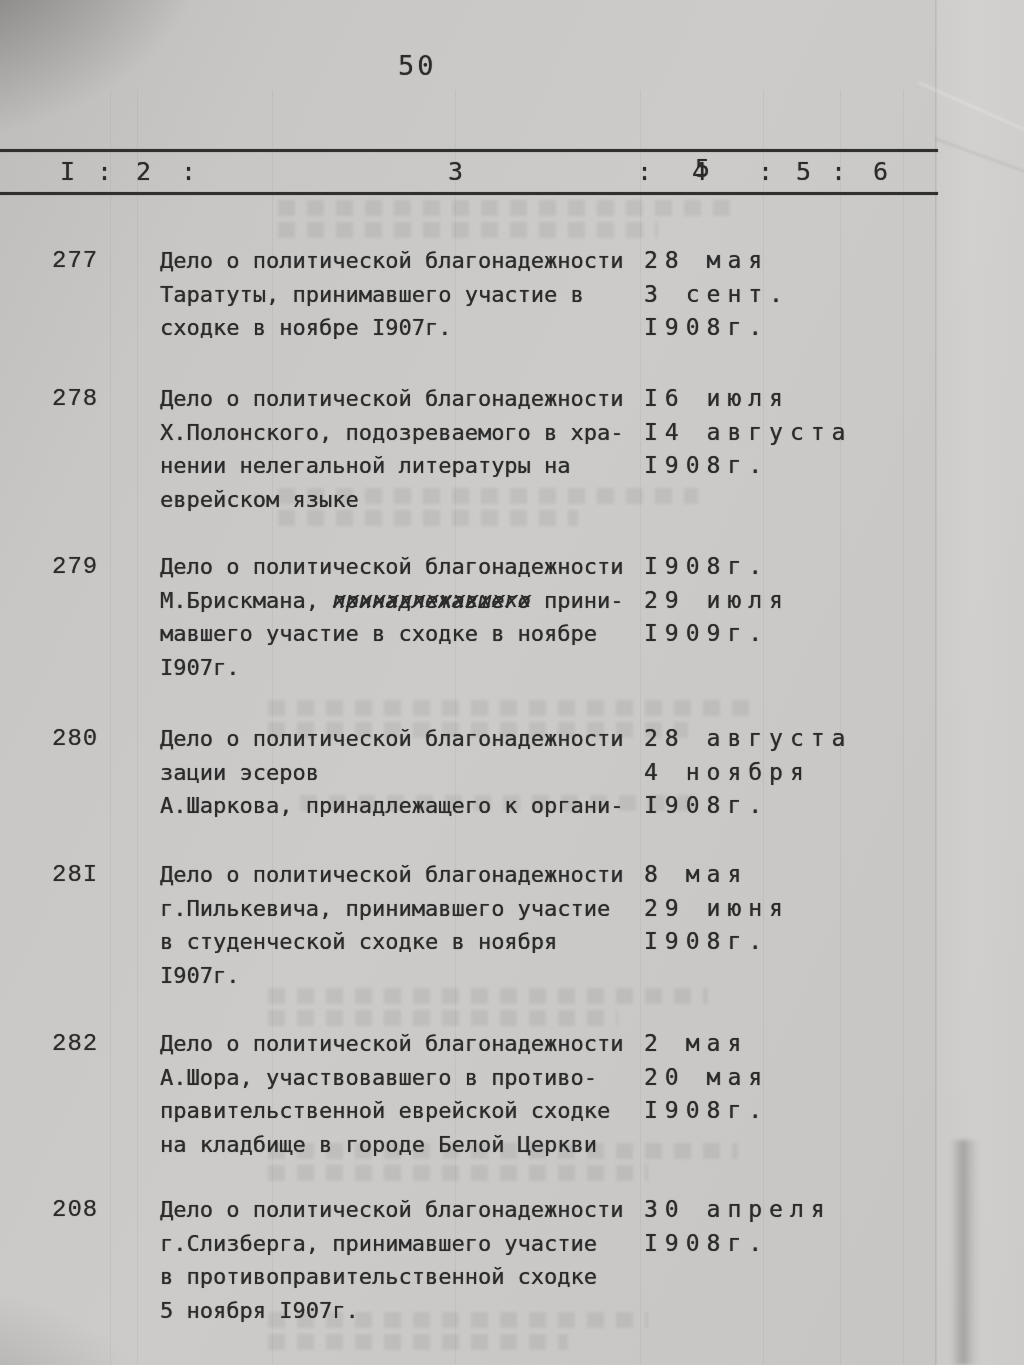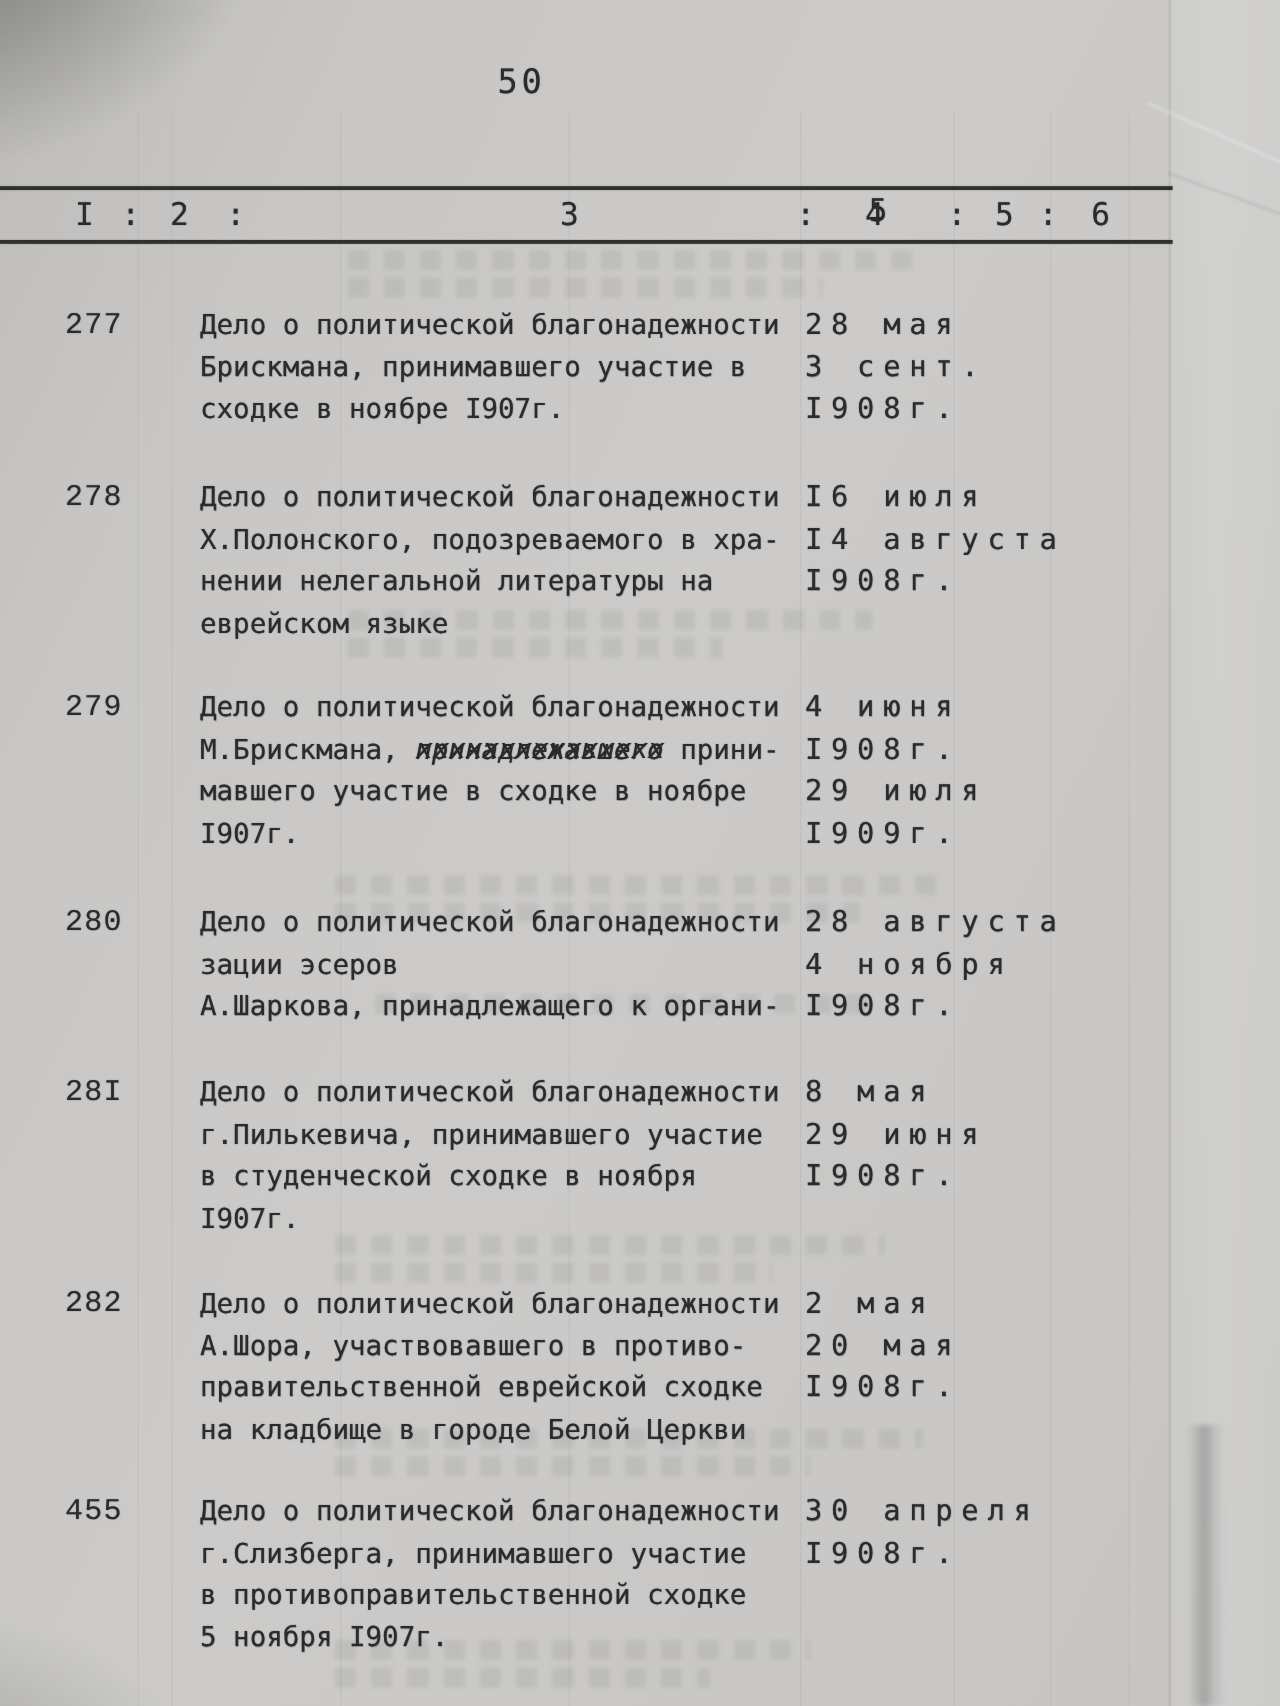--- a/index.html
+++ b/index.html
@@ -101,21 +101,21 @@
     <span class="h" style="left:796px">5</span>
     <span class="h" style="left:831px">:</span>
     <span class="h" style="left:873px">6</span>
   </div>
   <div class="rule rule-bottom"></div>
 
   <div class="entry e0">
     <div class="num ln">277</div>
     <div class="desc">
       <div class="ln">Дело о политической благонадежности</div>
-      <div class="ln">Брискмана, принимавшего участие в</div>
+      <div class="ln">Таратуты, принимавшего участие в</div>
       <div class="ln">сходке в ноябре I907г.</div>
     </div>
     <div class="dates">
       <div class="ln">28 мая</div>
       <div class="ln">3 сент.</div>
       <div class="ln">I908г.</div>
     </div>
   </div>
 
   <div class="entry e1">
@@ -135,21 +135,20 @@
 
   <div class="entry e2">
     <div class="num ln">279</div>
     <div class="desc">
       <div class="ln">Дело о политической благонадежности</div>
       <div class="ln"><span>М.Брискмана, </span><span class="struck" data-over="ххххххххххххххх">принадлежавшего</span><span> прини-</span></div>
       <div class="ln">мавшего участие в сходке в ноябре</div>
       <div class="ln">I907г.</div>
     </div>
     <div class="dates">
-      <div class="ln">4 июня</div>
       <div class="ln">I908г.</div>
       <div class="ln">29 июля</div>
       <div class="ln">I909г.</div>
     </div>
   </div>
 
   <div class="entry e3">
     <div class="num ln">280</div>
     <div class="desc">
       <div class="ln">Дело о политической благонадежности</div>
@@ -187,21 +186,21 @@
       <div class="ln">на кладбище в городе Белой Церкви</div>
     </div>
     <div class="dates">
       <div class="ln">2 мая</div>
       <div class="ln">20 мая</div>
       <div class="ln">I908г.</div>
     </div>
   </div>
 
   <div class="entry e6">
-    <div class="num ln">455</div>
+    <div class="num ln">208</div>
     <div class="desc">
       <div class="ln">Дело о политической благонадежности</div>
       <div class="ln">г.Слизберга, принимавшего участие</div>
       <div class="ln">в противоправительственной сходке</div>
       <div class="ln">5 ноября I907г.</div>
     </div>
     <div class="dates">
       <div class="ln">30 апреля</div>
       <div class="ln">I908г.</div>
     </div>

